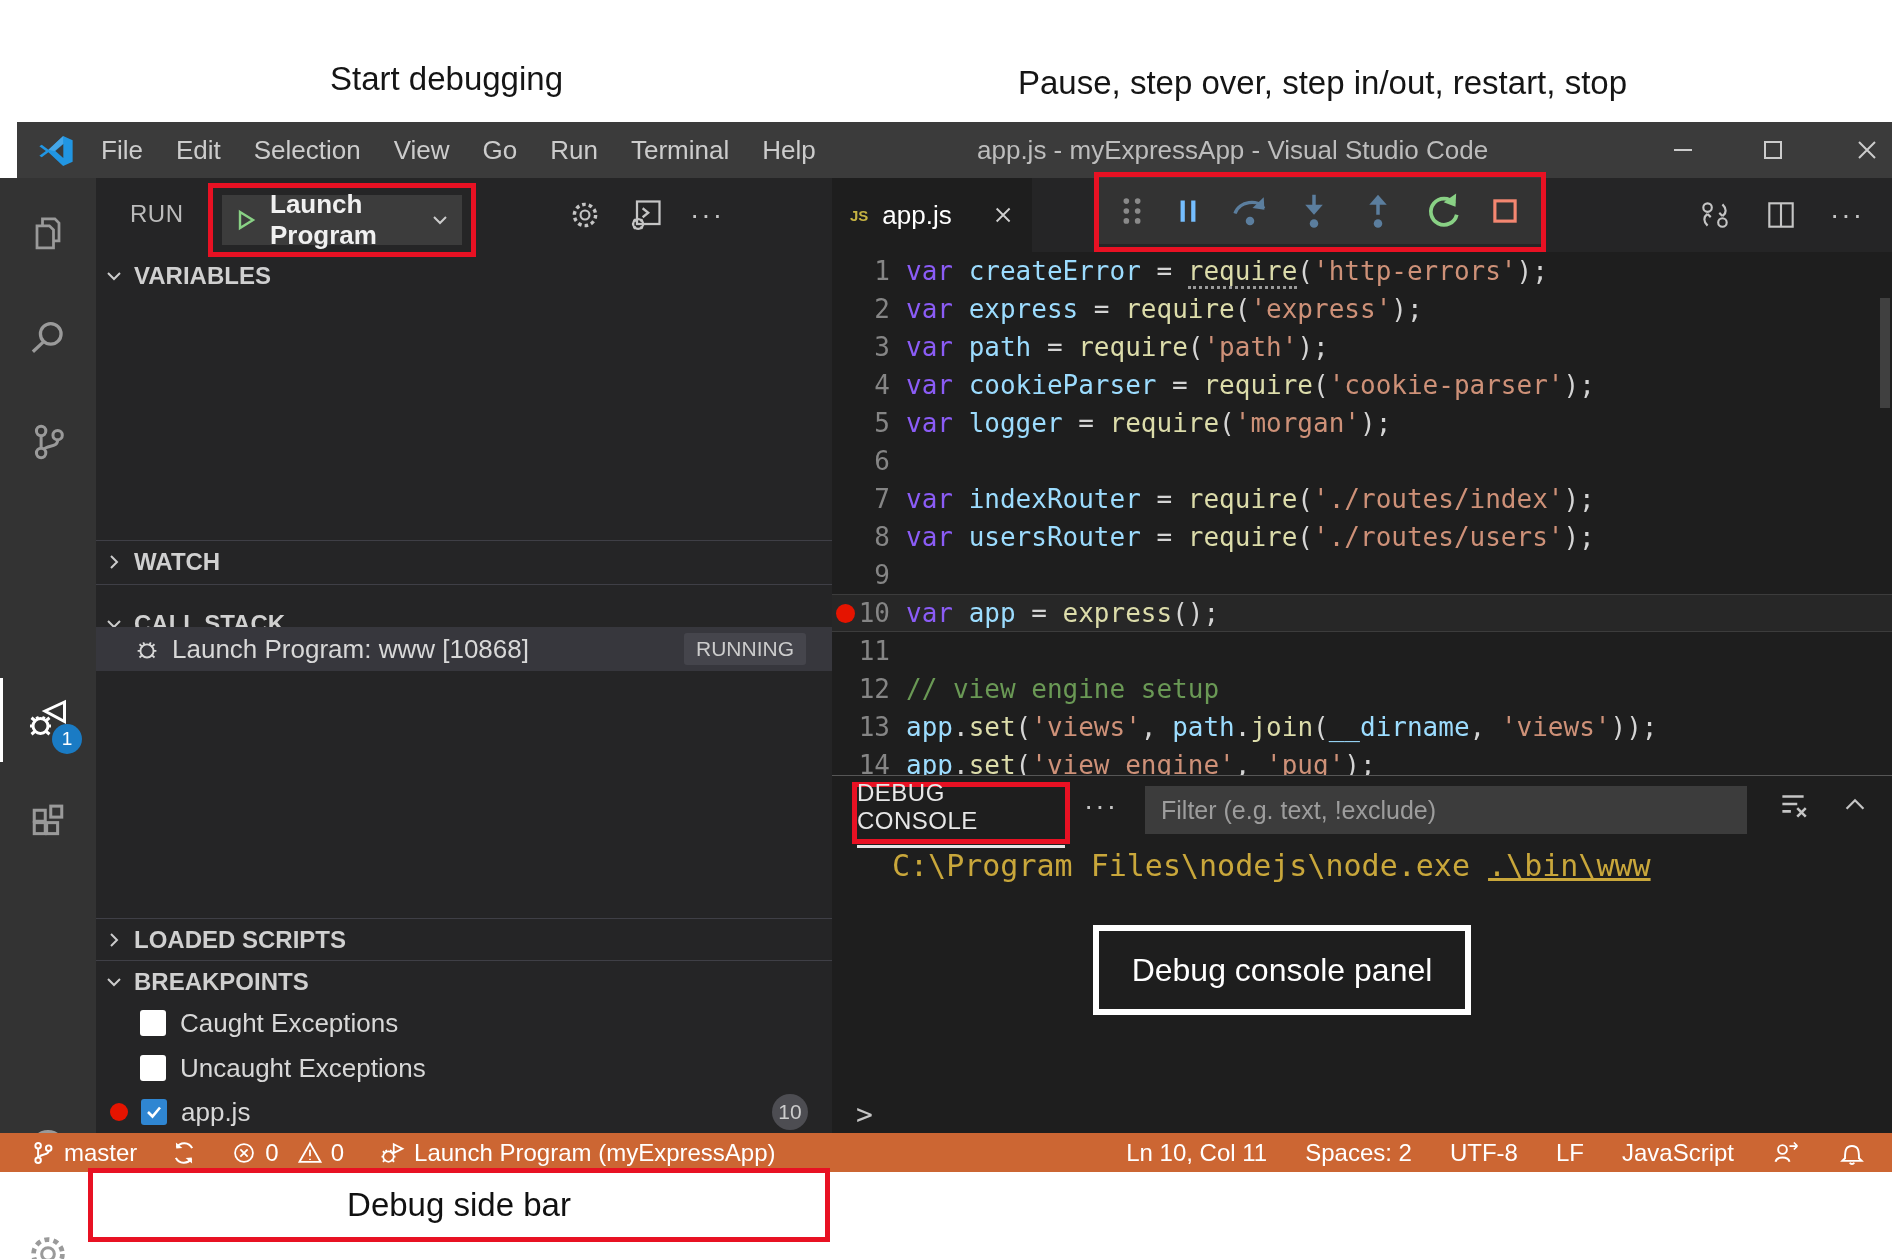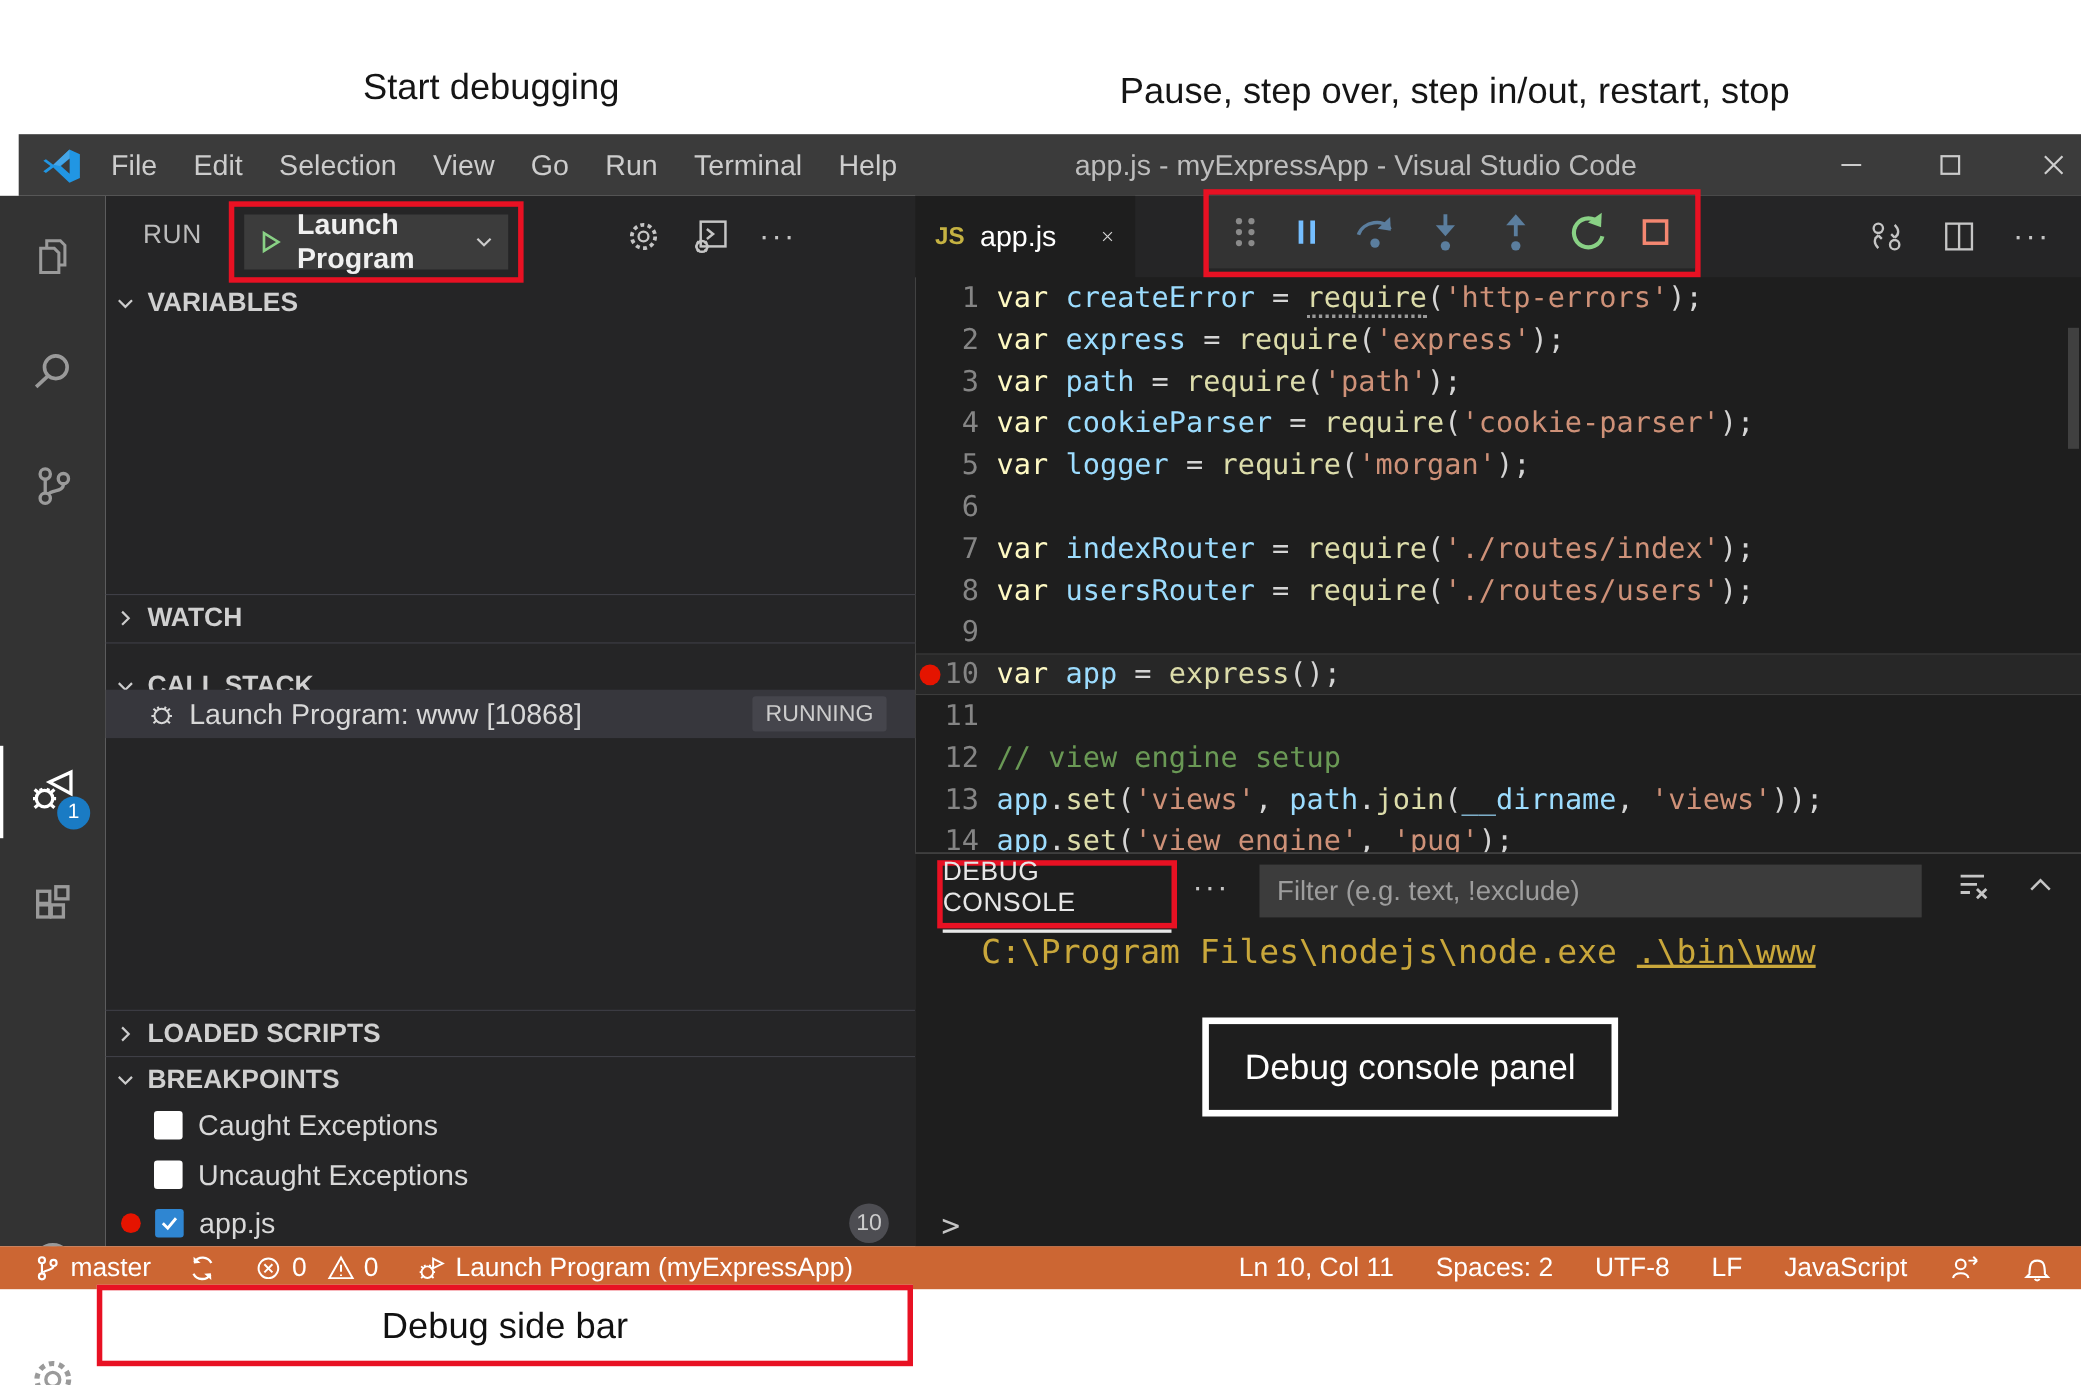--- a/index.html
+++ b/index.html
@@ -46,35 +46,35 @@
   .cb.on{background:#2f86d2;display:flex;align-items:center;justify-content:center;}
   .bp-dot-s{width:18px;height:18px;border-radius:50%;background:#e51400;margin:0 13px 0 14px;flex:none;}
   .count-badge{position:absolute;right:24px;width:36px;height:36px;border-radius:50%;background:#4d4d52;
                color:#cccccc;font-size:21px;display:flex;align-items:center;justify-content:center;}
 
   
   .editorcol{position:absolute;left:832px;top:178px;width:1060px;height:955px;background:#1e1e1e;}
   .tabbar{position:absolute;left:0;top:0;width:1060px;height:74px;background:#252526;}
   .tab{position:absolute;left:0;top:0;width:200px;height:74px;background:#1e1e1e;display:flex;
        align-items:center;padding:0 18px;box-sizing:border-box;gap:14px;font-size:26px;color:#ffffff;}
-  .tab .jsicon{color:#c5b242;font-weight:bold;font-size:22px;}
+  .tab .jsicon{color:#c5b242;font-weight:bold;font-size:15px;}
   .dbg-toolbar-box{position:absolute;left:262px;top:-6px;width:452px;height:80px;box-sizing:border-box;}
   .dbg-toolbar{margin:1px auto;width:430px;height:66px;background:#333333;display:flex;align-items:center;
                justify-content:space-around;padding:0 6px;}
   .ed-actions{position:absolute;right:28px;top:0;height:74px;display:flex;align-items:center;gap:32px;}
 
   .code{position:absolute;left:0;top:74px;width:1060px;height:523px;overflow:hidden;
         font-family:"DejaVu Sans Mono",monospace;font-size:26px;}
   .code-line{display:flex;height:38px;line-height:38px;white-space:pre;position:relative;}
   .code-line.cur{background:rgba(255,255,255,0.045);box-shadow:0 1px 0 #3c3c3c inset,0 -1px 0 #3c3c3c inset;}
   .ln-dot{width:26px;flex:none;display:flex;align-items:center;justify-content:center;}
   .bp{width:19px;height:19px;border-radius:50%;background:#e51400;}
   .ln-num{width:32px;flex:none;text-align:right;color:#858585;}
   .ln-code{padding-left:16px;}
-  .tk-k{color:#fef9c3}.tk-v{color:#9cdcfe}.tk-f{color:#dcdcaa}.tk-s{color:#ce9178}
+  .tk-k{color:#8b5cf6}.tk-v{color:#9cdcfe}.tk-f{color:#dcdcaa}.tk-s{color:#ce9178}
   .tk-p{color:#d4d4d4}.tk-c{color:#6a9955}
   .u-dot{border-bottom:3px dotted #9a9a9a;}
   .scrollbar{position:absolute;right:2px;top:120px;width:10px;height:110px;background:#4f4f4f;opacity:.7;}
 
   
   .panel{position:absolute;left:0;top:597px;width:1060px;height:358px;background:#1e1e1e;border-top:1px solid #565656;box-sizing:border-box;}
   .pc-tab-box{position:absolute;left:20px;top:6px;width:218px;height:62px;box-sizing:border-box;
               display:flex;align-items:center;justify-content:center;}
   .pc-tab{color:#e7e7e7;font-size:24px;letter-spacing:.5px;border-bottom:3px solid #e7e7e7;padding-bottom:10px;}
   .pc-more{position:absolute;left:252px;top:14px;color:#c5c5c5;font-size:28px;letter-spacing:2px;}

